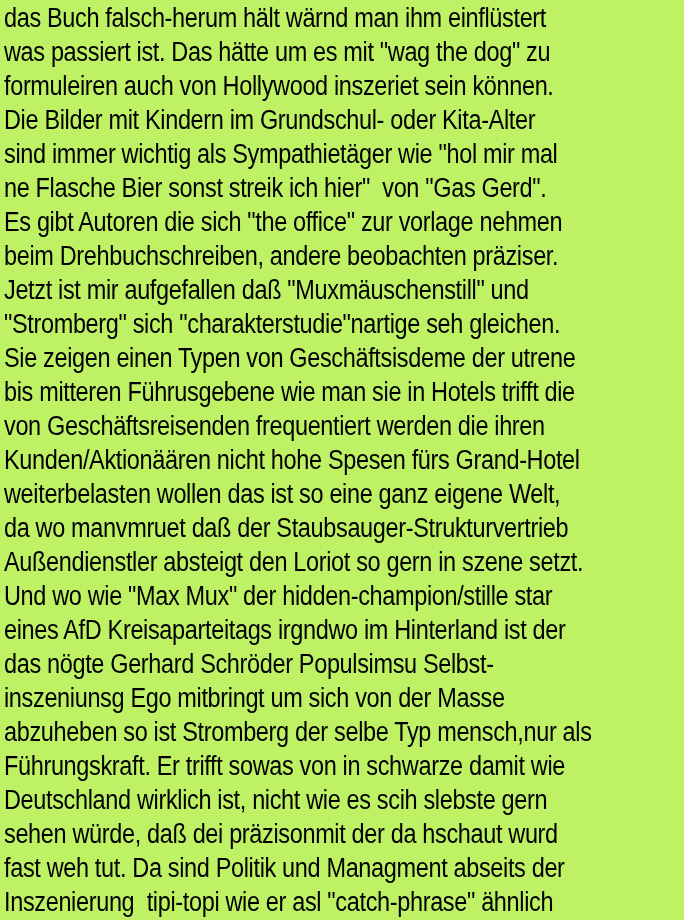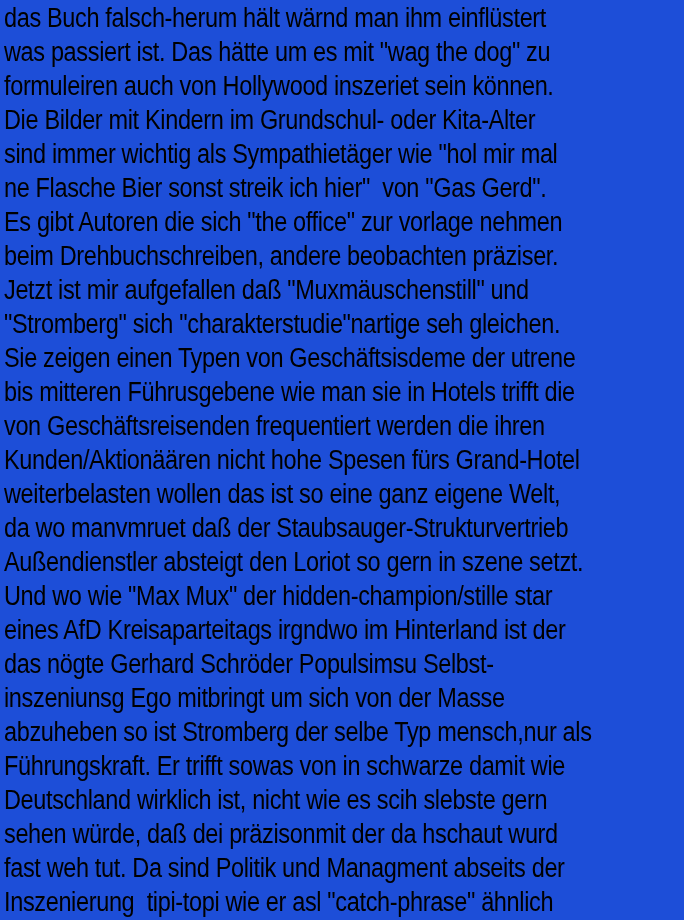--- a/index.html
+++ b/index.html
@@ -4,21 +4,21 @@
 <style>
   html, body {
     margin: 0;
     padding: 0;
     background: #ffffff;
   }
   .page {
     position: relative;
     width: 684px;
     height: 920px;
-    background: #1d4ed8;
+    background: #bef264;
     overflow: hidden;
     box-sizing: border-box;
     padding: 1px 0 0 4px;
   }
   .text-block {
     width: 684px;
   }
   .line {
     font-family: "Liberation Sans", sans-serif;
     font-size: 27px;

